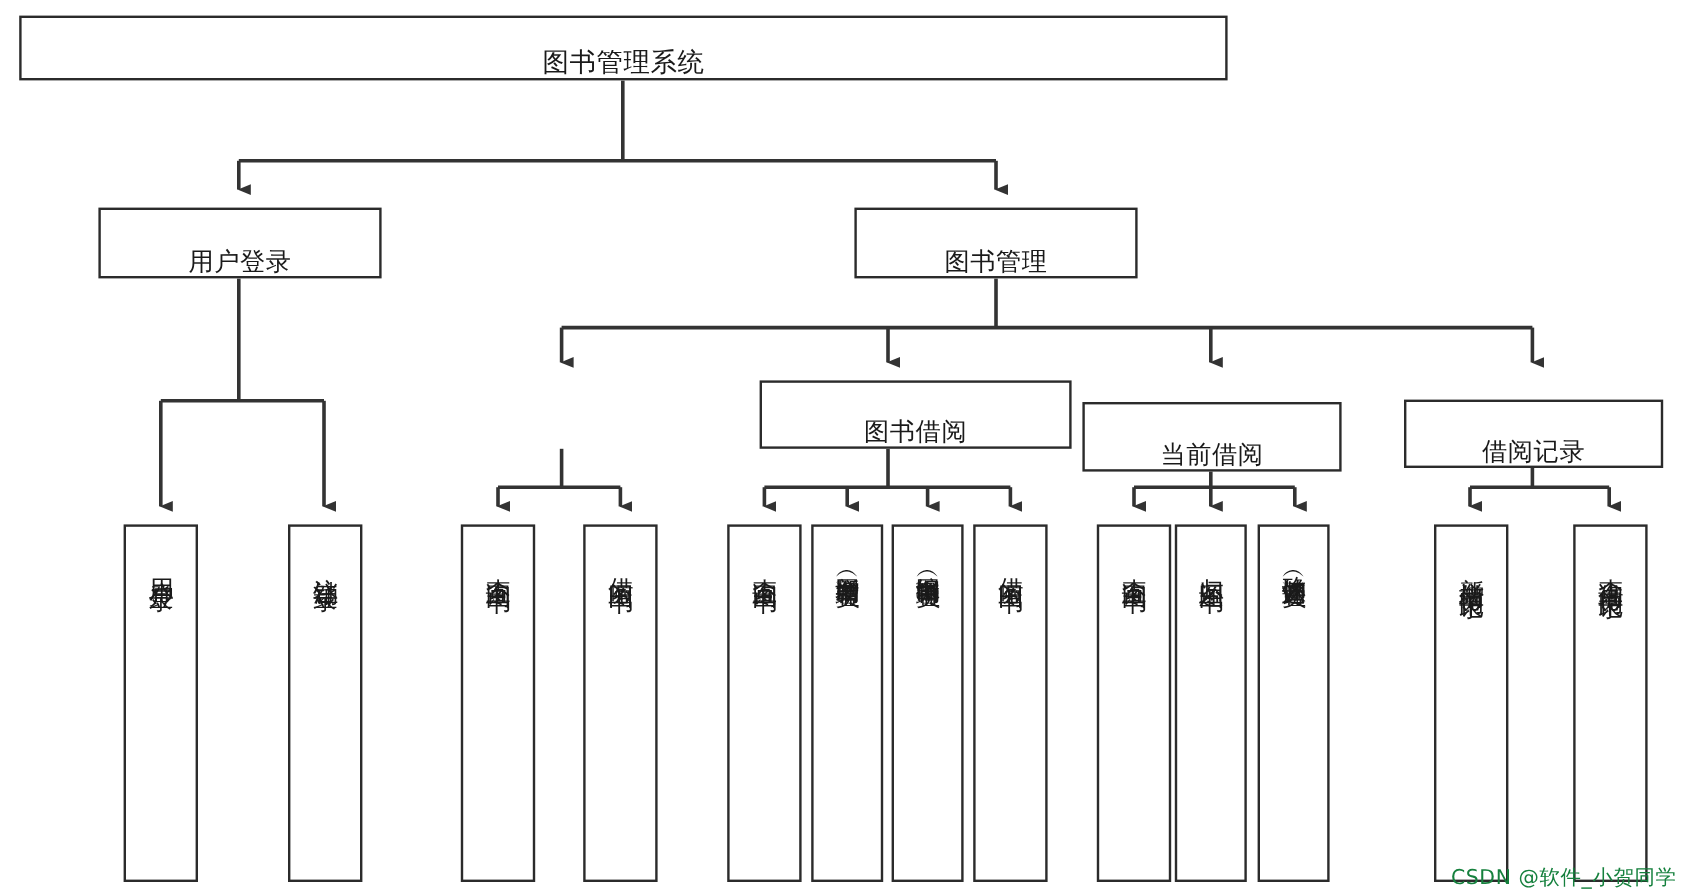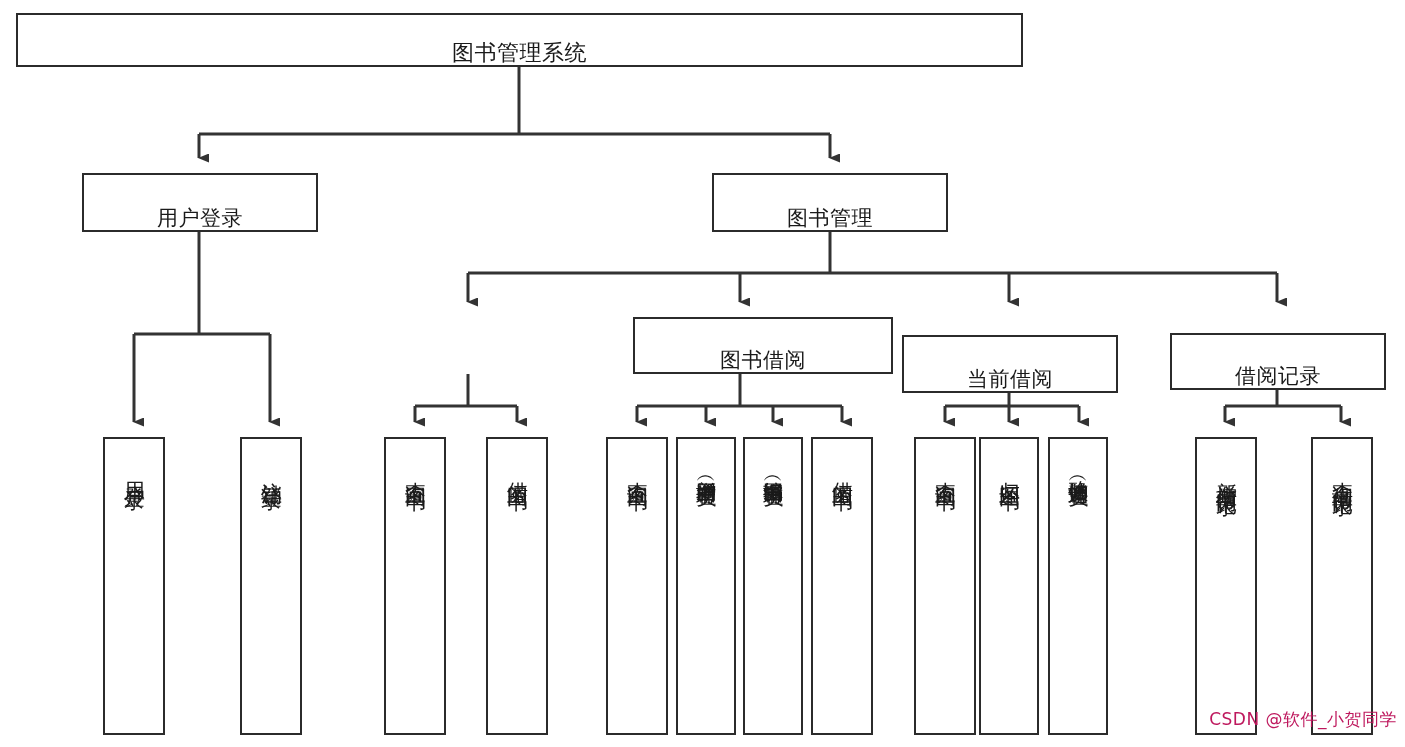--- a/index.html
+++ b/index.html
@@ -64,23 +64,23 @@
     letter-spacing: 3px;
     white-space: nowrap;
   }
   .node.vert.tall-text .node-label {
     font-size: 20px;
     letter-spacing: 1px;
   }
   #watermark {
     position: absolute;
     right: 8px;
-    bottom: 16px;
+    bottom: 4px;
     font-size: 17px;
-    color: #be185d;
+    color: #15803d;
     white-space: nowrap;
     letter-spacing: 0.5px;
   }
 </style>
 </head>
 <body>
 
 <div id="diagram-root">
 
   <svg id="edge-layer" viewBox="0 0 1405 747" width="1405" height="747" xmlns="http://www.w3.org/2000/svg">

